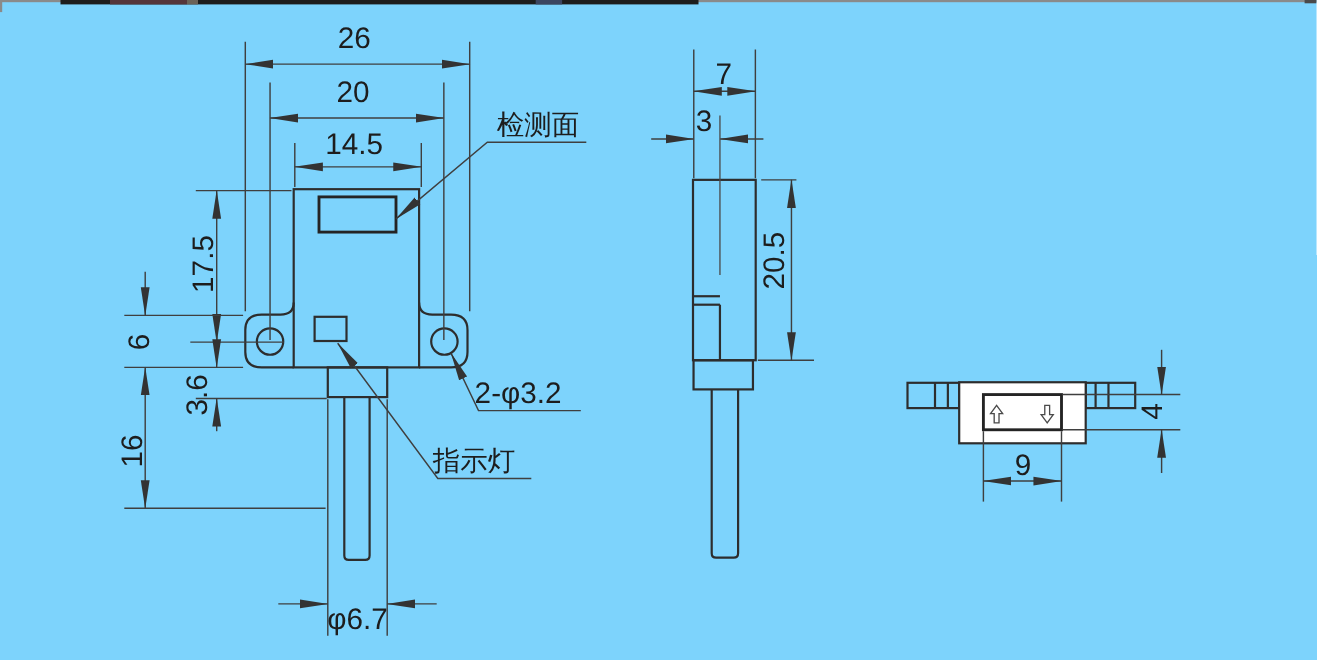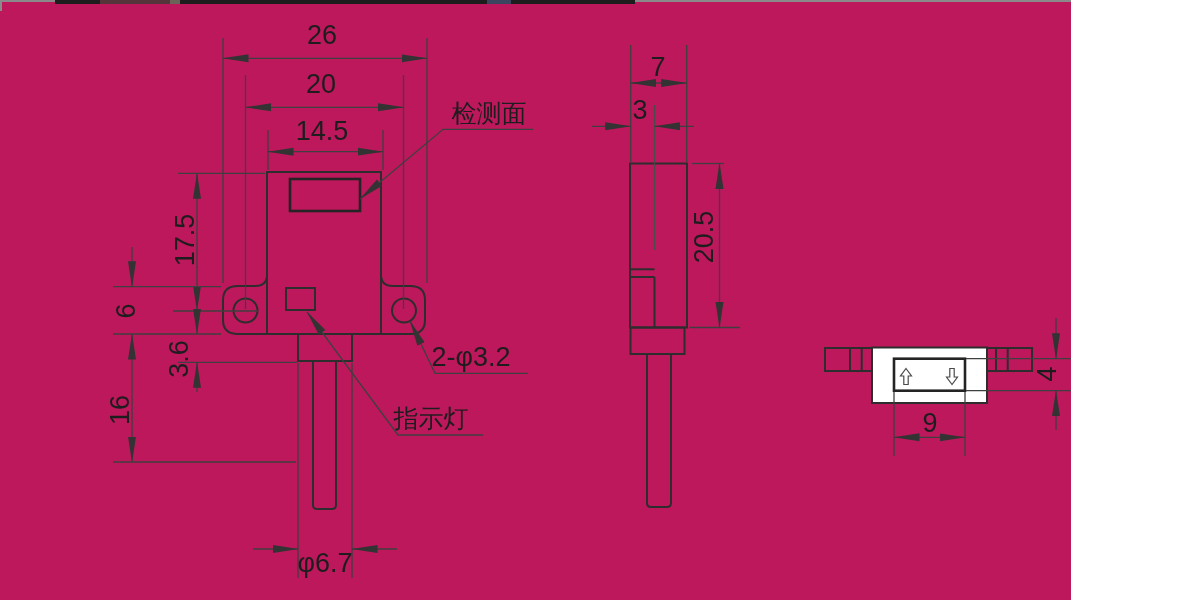--- a/index.html
+++ b/index.html
@@ -1,16 +1,16 @@
 <!DOCTYPE html>
 <html><head>
 <meta charset="utf-8">
 <style>
   html,body{margin:0;padding:0;background:#fff;}
-  #stage{position:relative;width:1071px;height:600px;background:#be185d;overflow:hidden;
+  #stage{position:relative;width:1197px;height:600px;background:#7dd3fc;overflow:hidden;
          font-family:"Liberation Sans",sans-serif;}
   #stage svg{position:absolute;left:0;top:0;}
   
   .top-hairline{position:absolute;left:0;top:0;width:1197px;height:1.5px;background:#8a8a8a;}
   .top-dark{position:absolute;left:55px;top:0;width:580px;height:4px;background:#1d1d1d;}
   .speck-a{position:absolute;left:100px;top:0;width:70px;height:4px;background:#55353a;}
   .speck-b{position:absolute;left:487px;top:0;width:24px;height:4px;background:#3b4560;}
   .speck-c{position:absolute;left:170px;top:0;width:10px;height:4px;background:#6b6258;}
   .right-mark{position:absolute;left:1186px;top:0;width:11px;height:3px;background:#4a4a4a;}
   .left-tick{position:absolute;left:0;top:0;width:1.5px;height:11px;background:#8a8a8a;}

